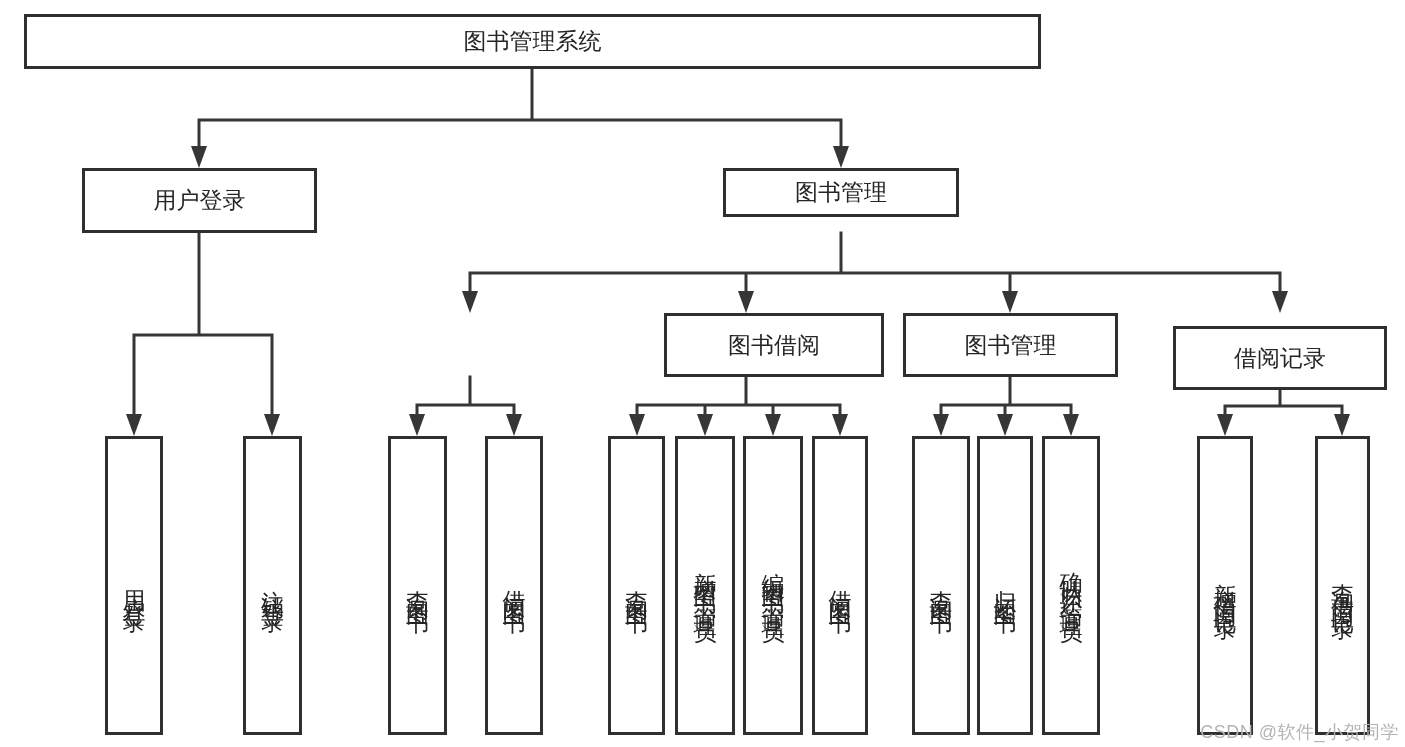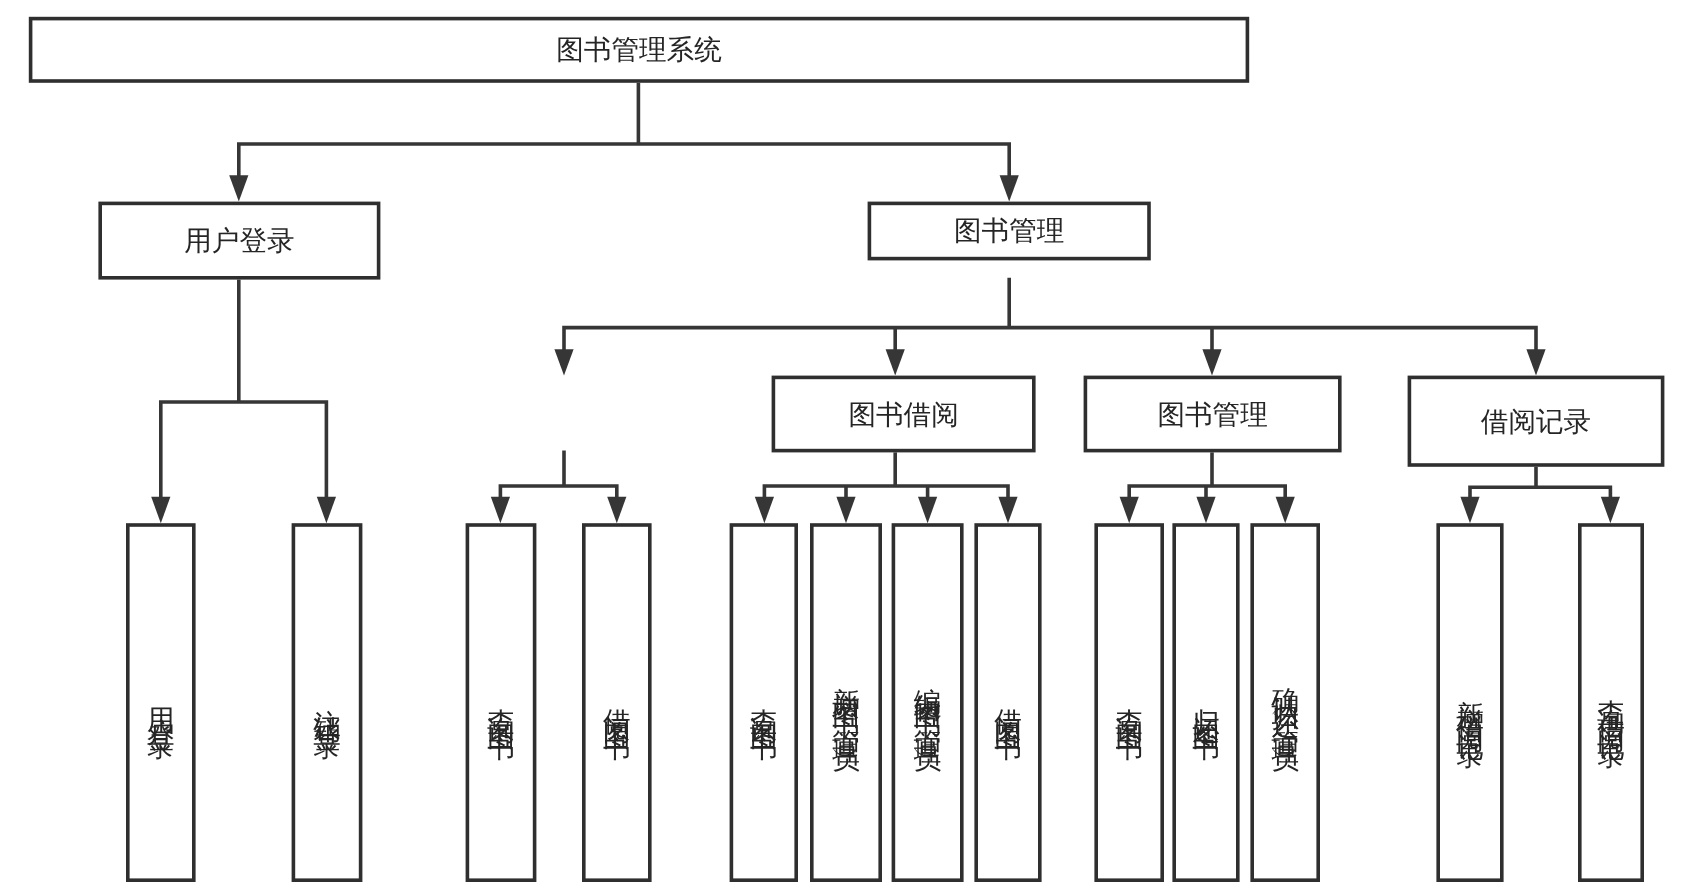--- a/index.html
+++ b/index.html
@@ -102,27 +102,27 @@
     <span class="lbl">图书管理系统</span>
   </div>
 
   <div class="node" style="left:82px;top:168px;width:235px;height:65px">
     <span class="lbl">用户登录</span>
   </div>
   <div class="node" style="left:723px;top:168px;width:236px;height:49px">
     <span class="lbl">图书管理</span>
   </div>
 
-  <div class="node" style="left:643px;top:313px;width:220px;height:64px">
+  <div class="node" style="left:664px;top:313px;width:220px;height:64px">
     <span class="lbl">图书借阅</span>
   </div>
   <div class="node" style="left:903px;top:313px;width:215px;height:64px">
     <span class="lbl">图书管理</span>
   </div>
-  <div class="node" style="left:1173px;top:313px;width:214px;height:76px">
+  <div class="node" style="left:1173px;top:326px;width:214px;height:64px">
     <span class="lbl">借阅记录</span>
   </div>
 
   <div class="node leaf" style="left:105px;top:436px;width:58px;height:299px">
     <span class="lbl">用户登录</span>
   </div>
   <div class="node leaf" style="left:243px;top:436px;width:59px;height:299px">
     <span class="lbl">注销登录</span>
   </div>
 
@@ -156,13 +156,14 @@
     <span class="lbl">确认归还（管理员）</span>
   </div>
 
   <div class="node leaf" style="left:1197px;top:436px;width:56px;height:299px">
     <span class="lbl">新增借阅记录</span>
   </div>
   <div class="node leaf" style="left:1315px;top:436px;width:55px;height:299px">
     <span class="lbl">查询借阅记录</span>
   </div>
 
+  <div class="watermark">CSDN @软件_小贺同学</div>
 </div>
 
 </body></html>

